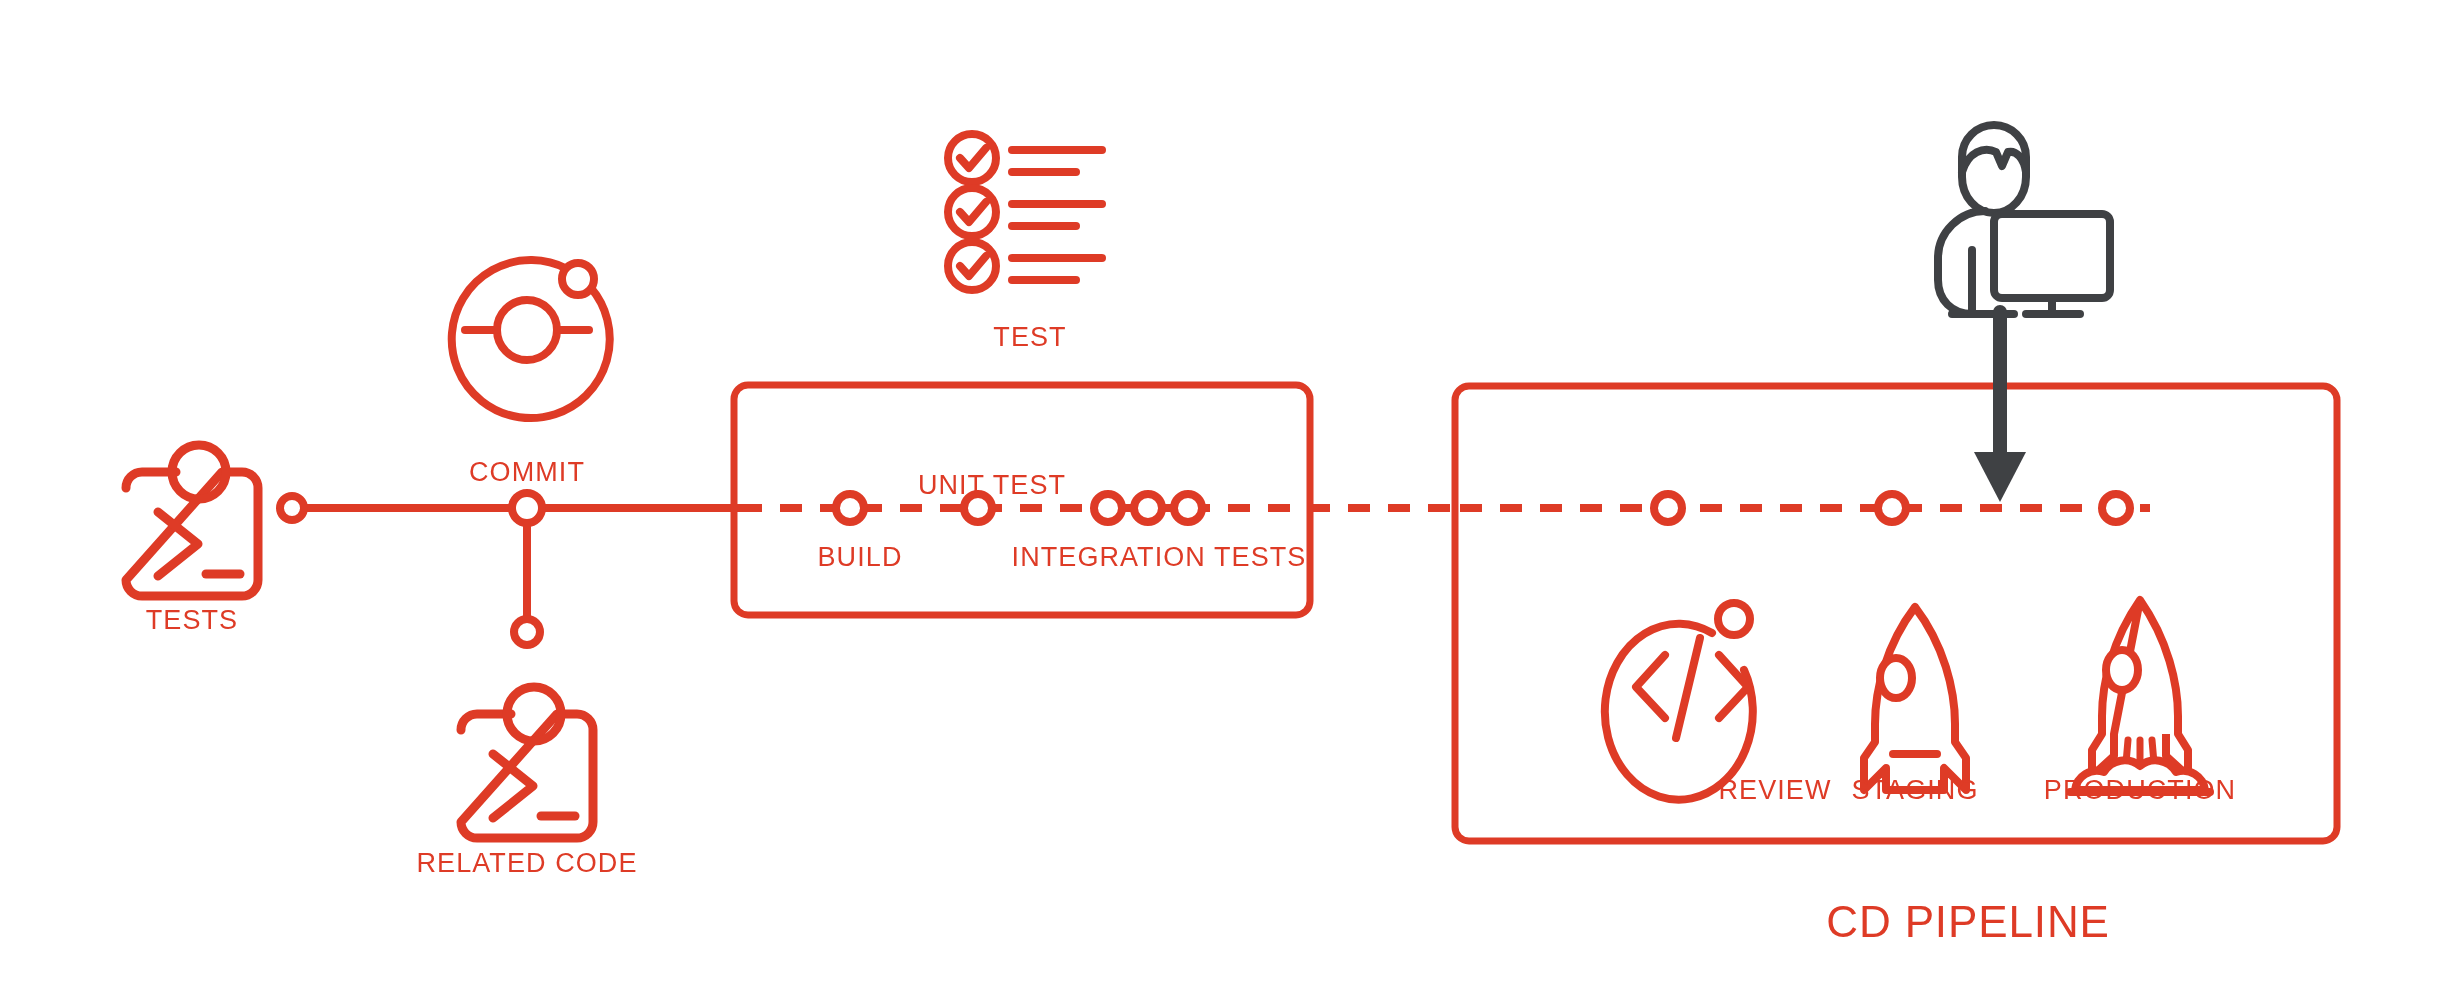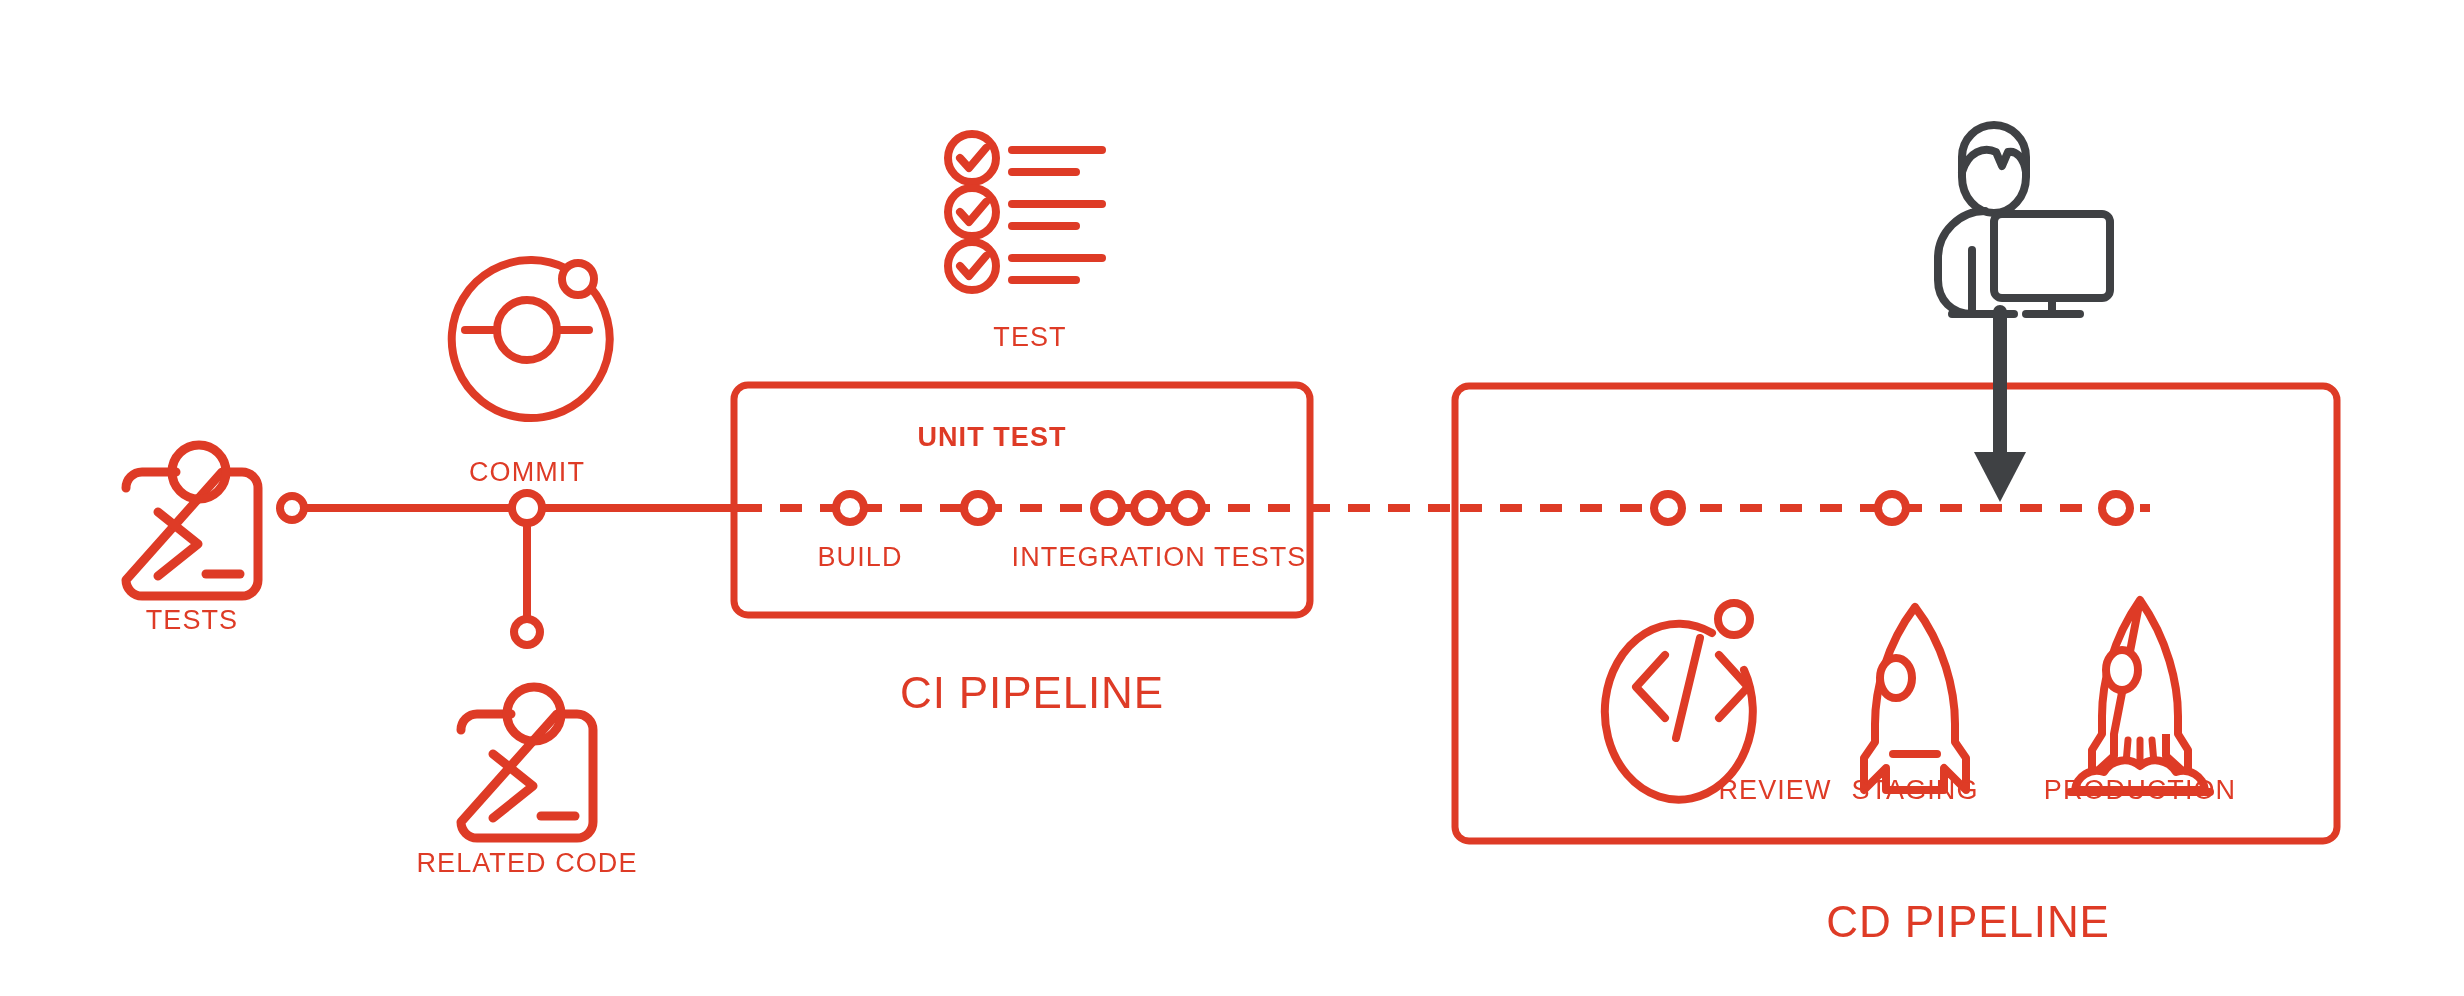--- a/index.html
+++ b/index.html
@@ -201,27 +201,26 @@
   </svg>
 
   <div class="lbl lbl-sm" style="left:192px;top:620px;">TESTS</div>
 
   <div class="lbl lbl-sm" style="left:527px;top:452px;margin-top:20px;">COMMIT</div>
 
   <div class="lbl lbl-sm" style="left:527px;top:863px;">RELATED CODE</div>
 
   <div class="lbl lbl-sm" style="left:1030px;top:337px;">TEST</div>
 
-  <div class="lbl lbl-sm" style="left:992px;top:437px;font-weight:bold;">UNIT TEST</div>
+  <div class="lbl lbl-sm" style="left:992px;top:485px;">UNIT TEST</div>
 
   <div class="lbl lbl-sm" style="left:860px;top:557px;">BUILD</div>
 
   <div class="lbl lbl-sm" style="left:1159px;top:557px;text-align:right;">INTEGRATION TESTS</div>
 
-  <div class="lbl lbl-big" style="left:1032px;top:693px;">CI PIPELINE</div>
 
   <div class="lbl lbl-sm" style="left:1775px;top:790px;">REVIEW</div>
 
   <div class="lbl lbl-sm" style="left:1915px;top:790px;">STAGING</div>
 
   <div class="lbl lbl-sm" style="left:2140px;top:790px;text-align:center;">PRODUCTION</div>
 
   <div class="lbl lbl-big" style="left:1920px;top:922px;margin-left:48px;">CD PIPELINE</div>
 
 </div>

